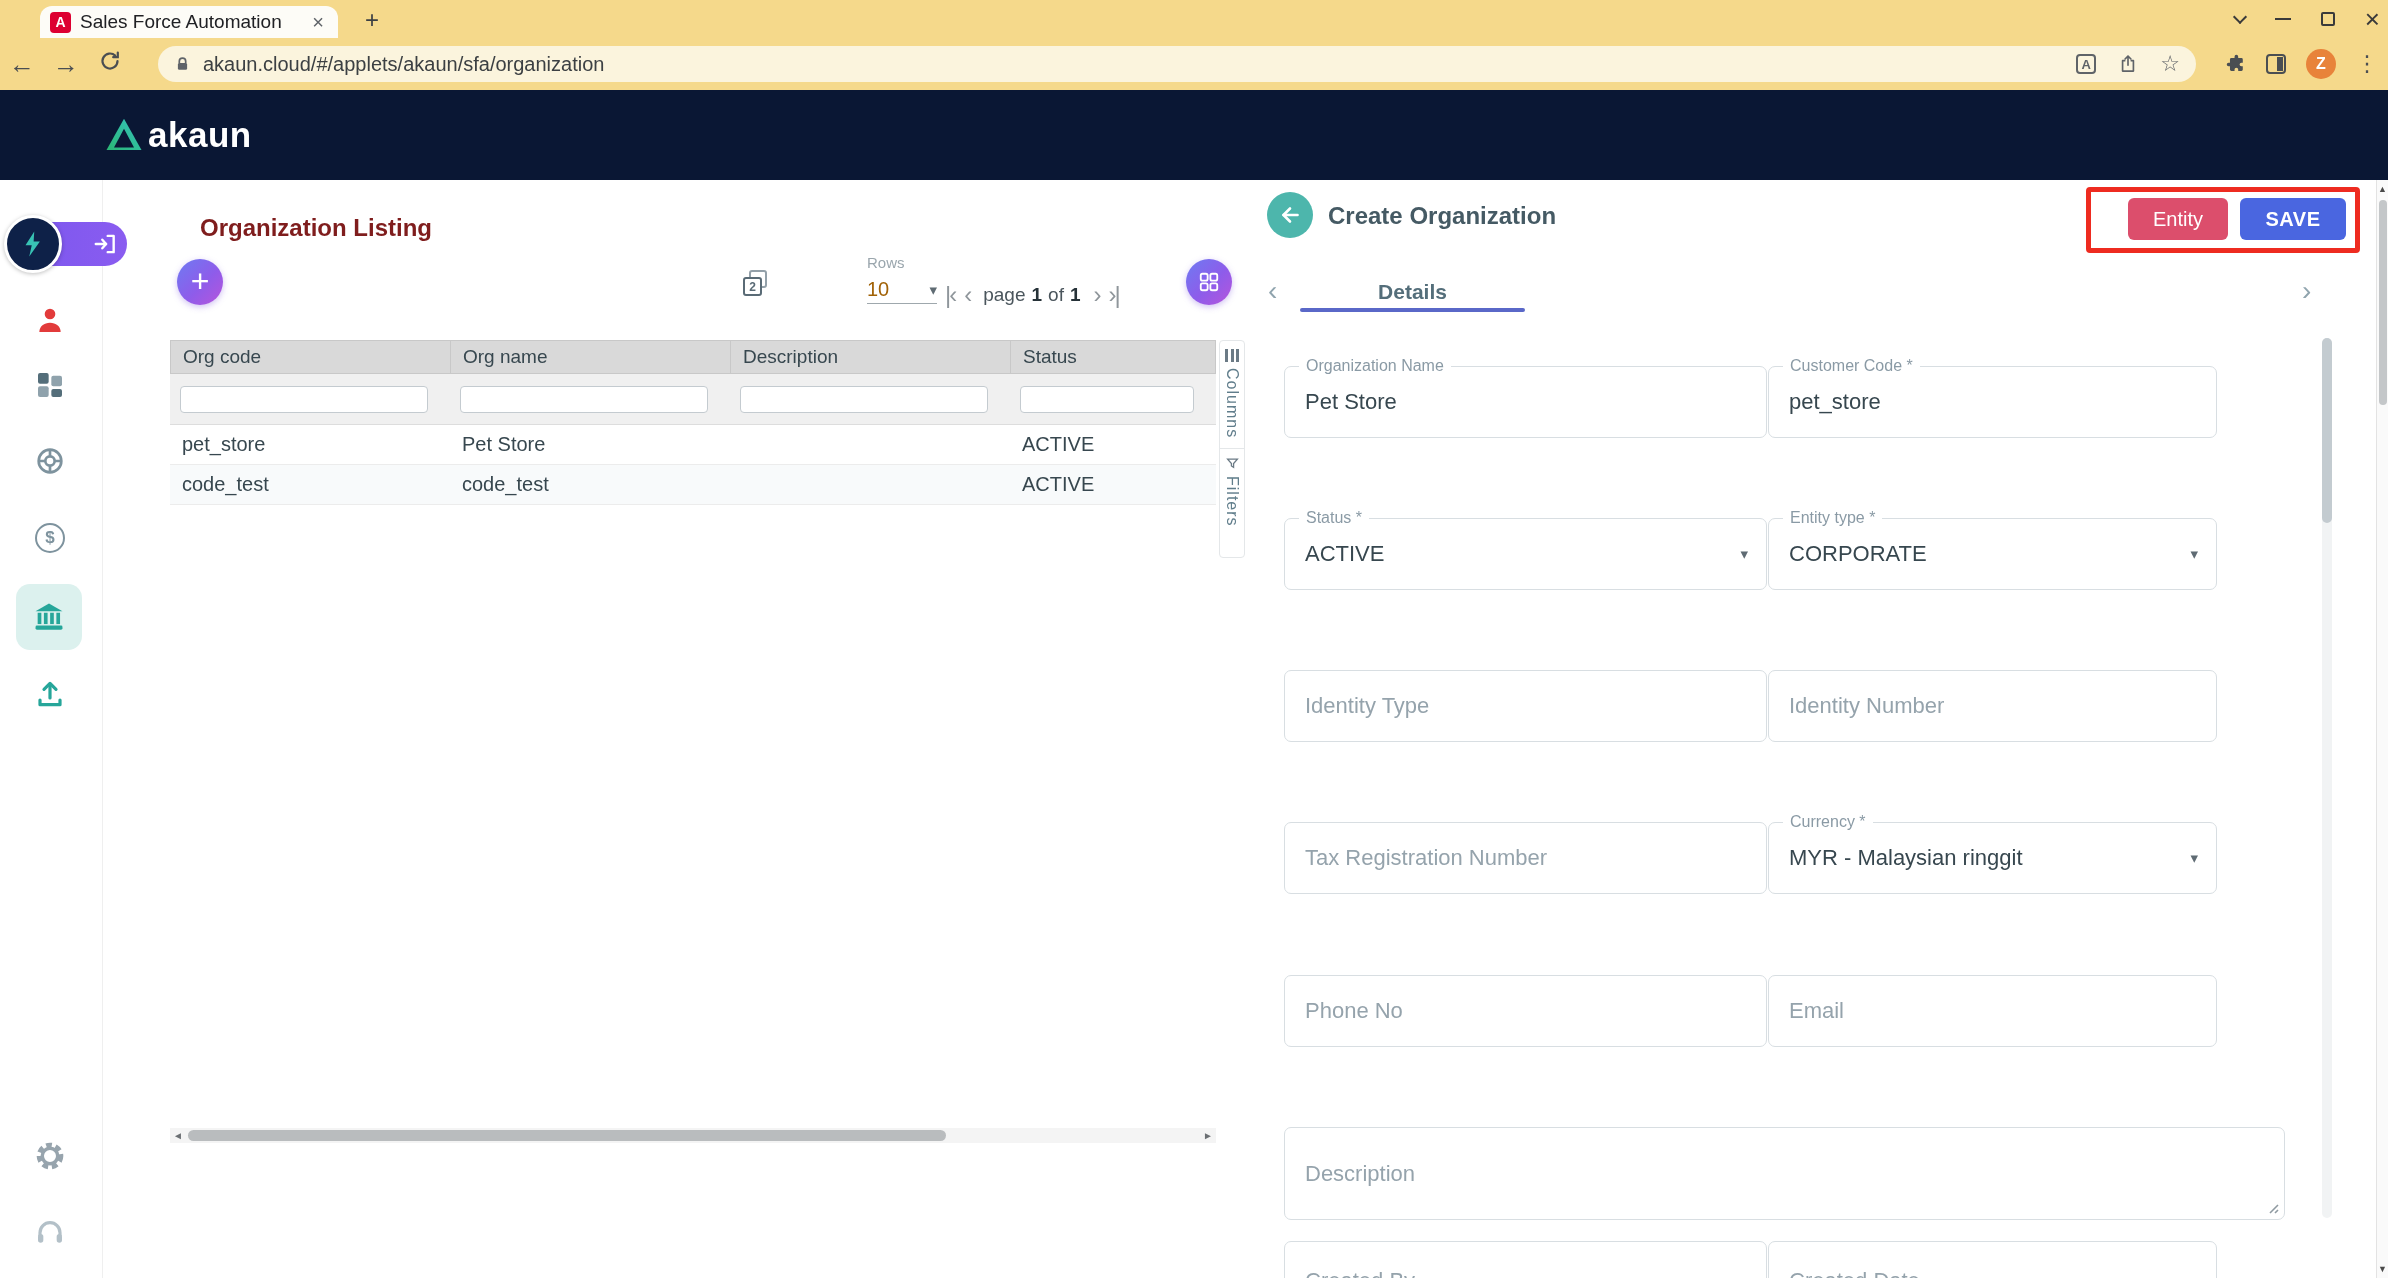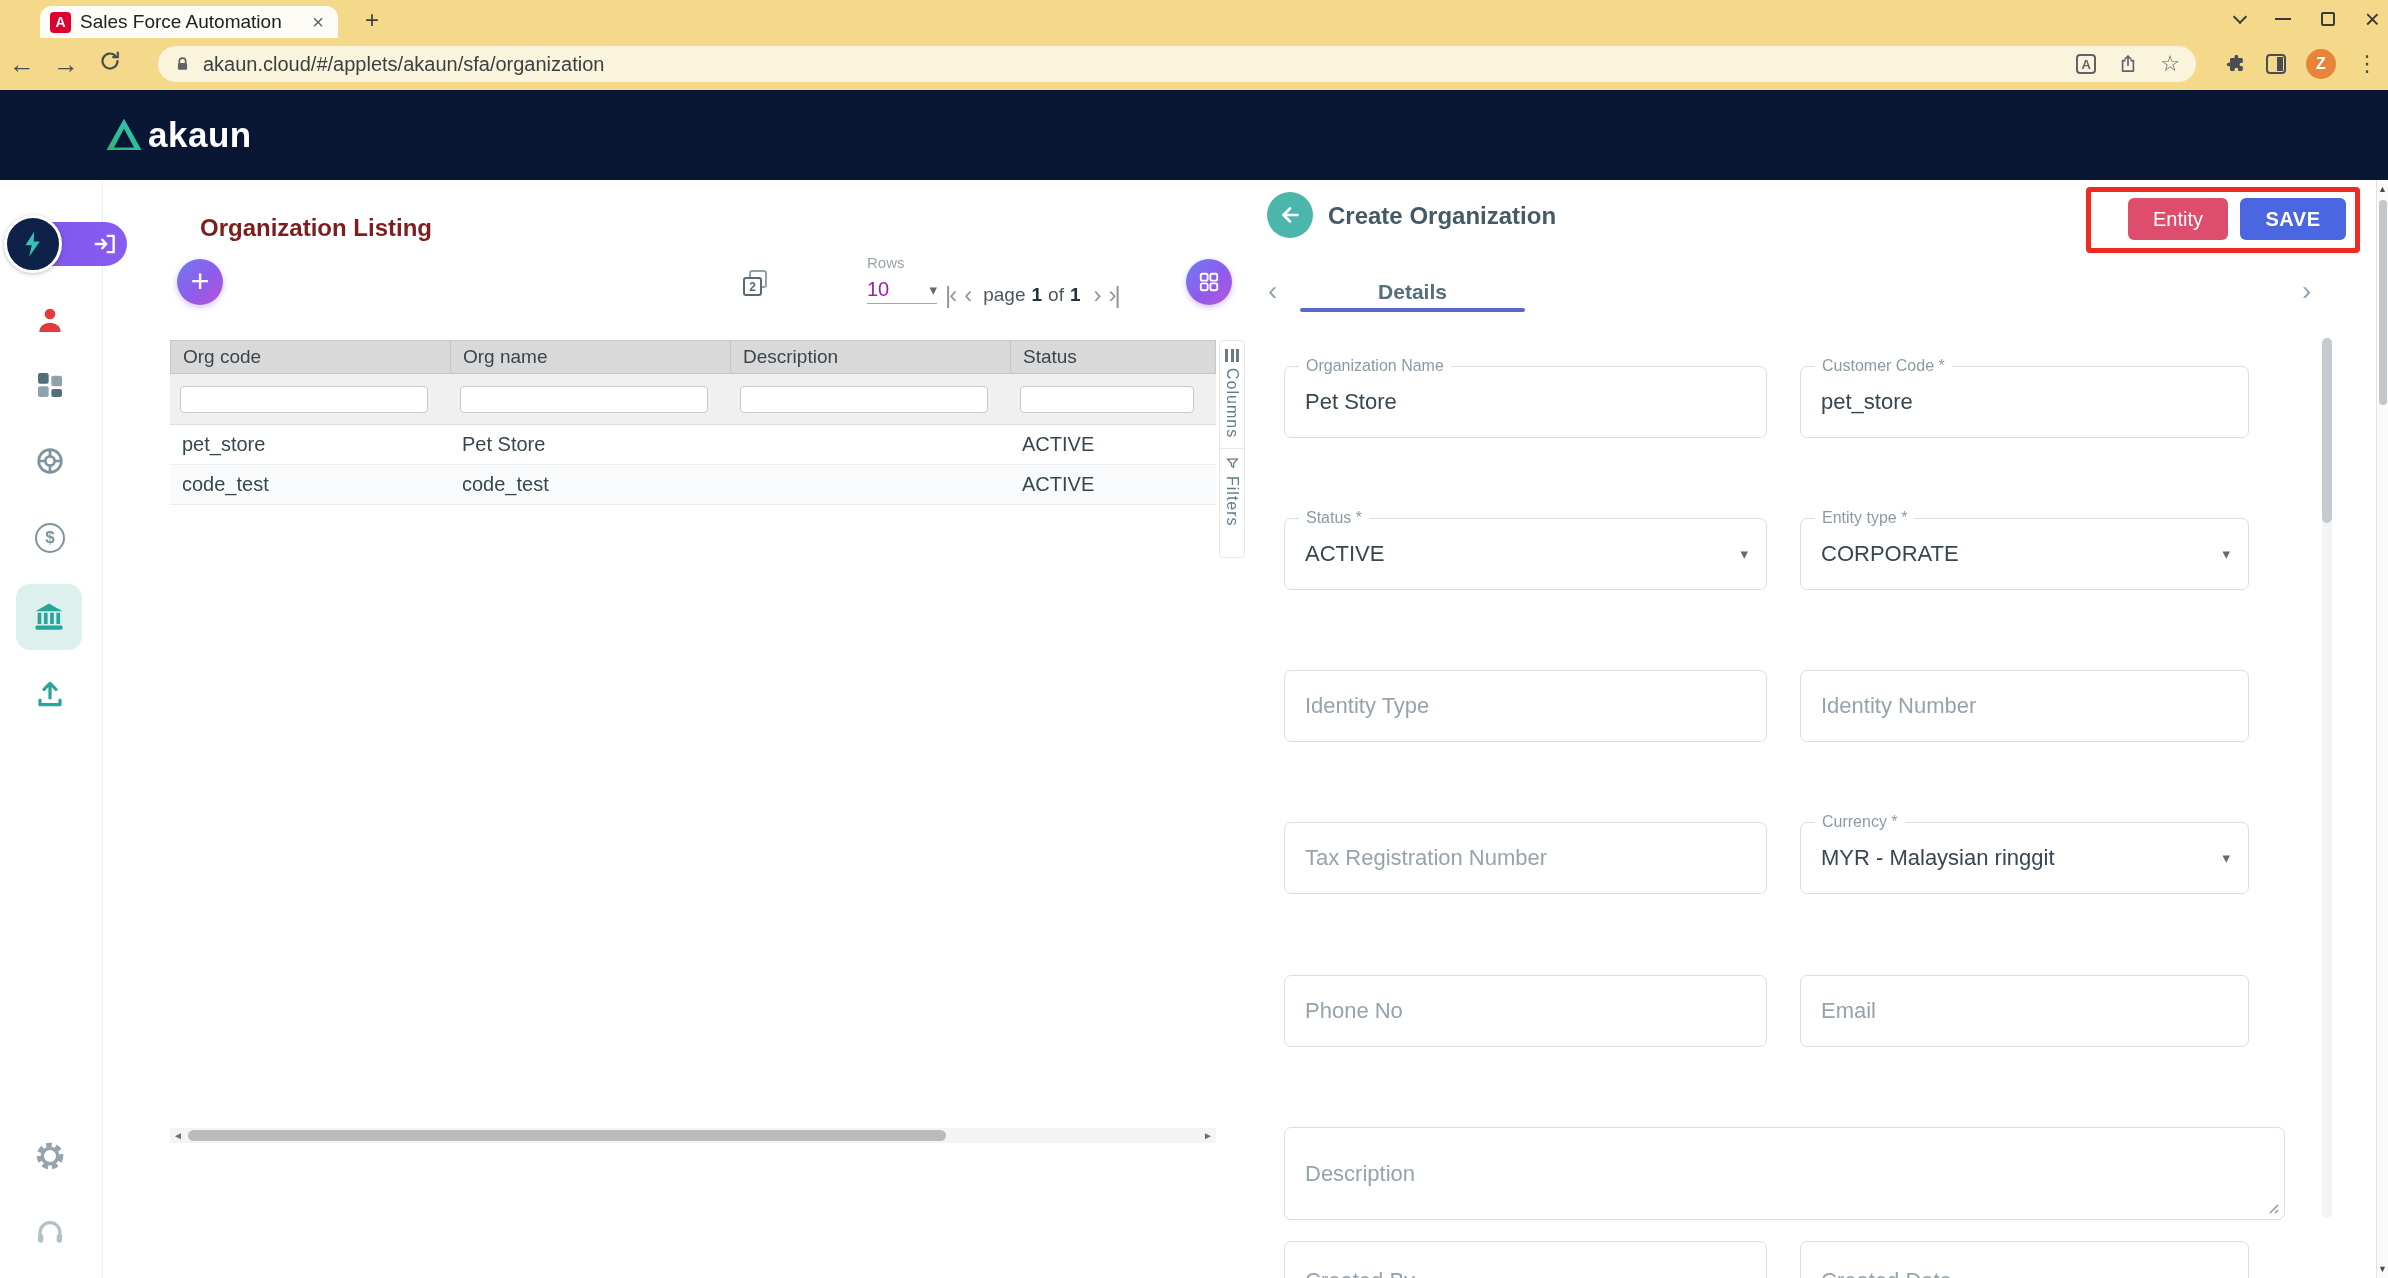--- a/index.html
+++ b/index.html
@@ -85,21 +85,21 @@
   .funnel i:nth-child(1){width:22px;} .funnel i:nth-child(2){width:14px;} .funnel i:nth-child(3){width:7px;}
   .pages-ico { position:absolute; left:640px; top:90px; width:26px; height:26px; }
   .pages-ico .back-sq { position:absolute; left:6px; top:0; width:18px; height:18px;
                         border:2px solid #93A0A9; border-radius:3px; }
   .pages-ico .front-sq { position:absolute; left:0; top:7px; width:19px; height:19px; border:2px solid #5A6B76;
                          border-radius:3px; background:#fff; color:#5A6B76; font-size:12px; font-weight:bold;
                          display:flex; align-items:center; justify-content:center; }
   .rows-label { position:absolute; left:764px; top:74px; font-size:15px; color:#9AA6AD; }
   .rows-select { position:absolute; left:764px; top:96px; width:70px; height:28px;
                  border-bottom:1.6px solid #9FA8AD; display:flex; align-items:center; justify-content:space-between; }
-  .rows-value { font-size:20px; color:#a21caf; }
+  .rows-value { font-size:20px; color:#a16207; }
   .caret { font-size:15px; color:#5F6B73; }
   .pagination { position:absolute; left:842px; top:98px; height:34px; display:flex; align-items:center; gap:9px; }
   .pg-ico { font-size:24px; color:#8F969B; letter-spacing:-2px; line-height:1; }
   .pg-text { display:flex; gap:6px; align-items:center; font-size:19px; color:#4A555C; margin:4px 4px; }
   .pg-num { font-weight:bold; color:#263238; }
   .grid-btn { left:1083px; top:79px; }
 
   
   .tbl { position:absolute; left:67px; top:160px; width:1046px; }
   .trow { display:grid; grid-template-columns:280px 280px 280px 206px; }
@@ -148,21 +148,21 @@
               justify-content:center; font-size:21px; font-weight:bold; color:#546E7A; }
   .tab-underline { position:absolute; left:50px; top:37px; width:225px; height:4px; background:#5A68C8; border-radius:2px; }
 
   .fld { position:absolute; height:72px; border:1.6px solid #D8DEE2; border-radius:7px; background:#fff; }
   .flabel { position:absolute; top:-10px; left:14px; background:#fff; padding:0 7px; font-size:16px; color:#8A9AA5;
             white-space:nowrap; }
   .fval { position:absolute; left:20px; top:50%; transform:translateY(-50%); font-size:22px; color:#37474F;
           white-space:nowrap; }
   .ph { color:#95A3AC; }
   .fcaret { position:absolute; right:18px; top:50%; transform:translateY(-50%); font-size:15px; color:#5F6B73; }
-  .col1 { left:34px; width:483px; } .col2 { left:550px; width:449px; }
+  .col1 { left:34px; width:483px; } .col2 { left:518px; width:449px; }
   .r1 { top:186px; } .r2 { top:338px; } .r3 { top:490px; } .r4 { top:642px; } .r5 { top:795px; }
   .fld-desc { top:947px; left:34px; width:1001px; height:93px; }
   .r7 { top:1061px; }
   .r7 .fval { top:26px; transform:none; }
   .resize-handle { position:absolute; right:5px; bottom:5px; width:14px; height:14px; }
 
   .form-scroll { position:absolute; left:1072px; top:158px; width:10px; height:880px; background:#F1F3F4; border-radius:5px; }
   .form-scroll .thumb { position:absolute; left:0; top:0; width:10px; height:185px; background:#C3CBD0; border-radius:5px; }
 
   

